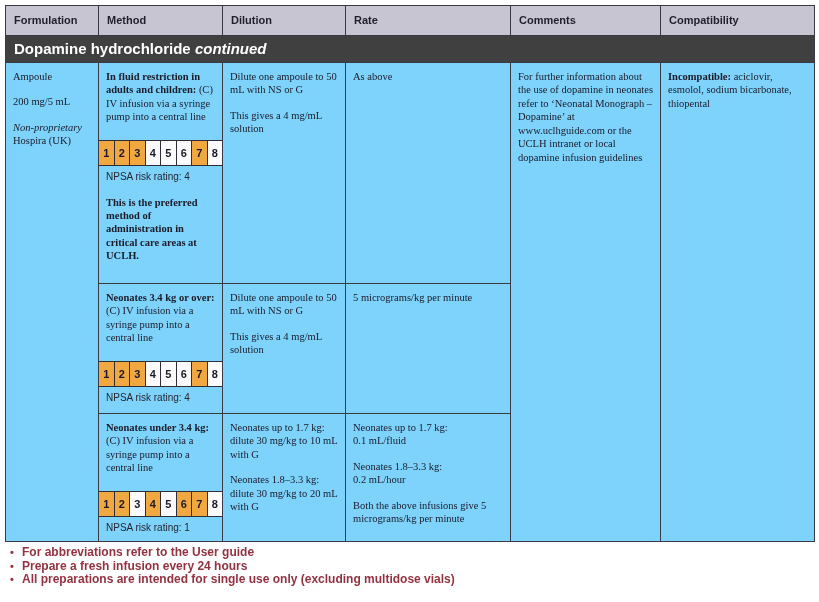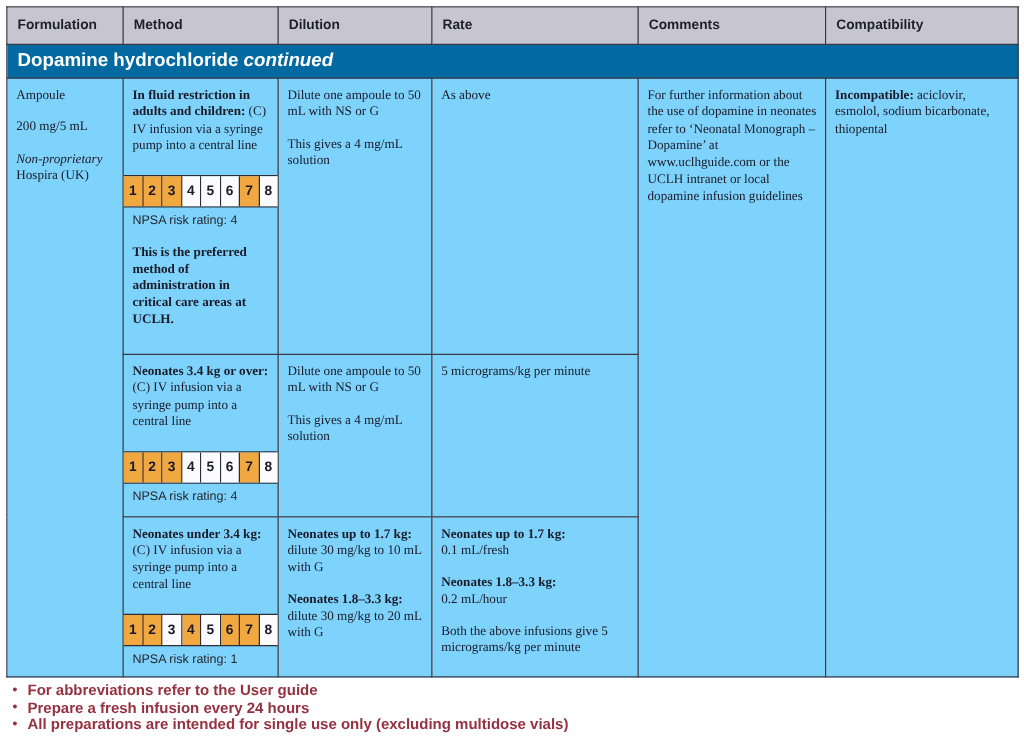--- a/index.html
+++ b/index.html
@@ -16,21 +16,21 @@
 
   
   th.colhead {
     background:#c8c5d2; color:#1f1f2b;
     font-family:"Liberation Sans", sans-serif; font-weight:bold; font-size:11px;
     text-align:left; padding:8px 8px 7px 8px; height:30px;
   }
 
   
   td.banner {
-    background:#0369a1; color:#ffffff; height:27px;
+    background:#404040; color:#ffffff; height:27px;
     font-family:"Liberation Sans", sans-serif; font-weight:bold; font-size:15px;
     padding:4px 8px 4px 8px; vertical-align:middle;
   }
   td.banner .cont { font-style:italic; }
 
   
   td.cell {
     background:#7dd3fc; color:#1a1a28;
     font-size:10.5px; line-height:1.28; padding:0;
   }
@@ -54,21 +54,21 @@
   }
   .scale-cell:last-child { border-right:none; }
   .scale-cell.on { background:#f2a840; }
 
   .npsa-label {
     font-family:"Liberation Sans", sans-serif; font-size:10px; color:#26262e;
     padding:5px 7px 0 7px;
   }
   .note { font-weight:bold; padding:12px 7px 0 7px; }
 
-  .hblock { font-weight:bold; display:block; }
+  .hblock { font-weight:normal; display:block; }
 
   
   .footnotes { position:absolute; left:8px; top:546px; width:805px; }
   .footnotes .fn {
     font-family:"Liberation Sans", sans-serif; font-size:12px; color:#94323f;
     line-height:13.5px; padding-left:14px; position:relative;font-weight:bold;
   }
   .footnotes .fn::before {
     content:"\2022"; position:absolute; left:2px; top:0; font-size:11px; color:#94323f;
   }
@@ -202,21 +202,21 @@
         <div class="npsa-label">NPSA risk rating: 1</div>
       </td>
       <td class="cell">
         <div class="pad">
           <p><span class="hblock">Neonates up to 1.7 kg:</span><span>dilute 30 mg/kg to 10 mL with G</span></p>
           <p><span class="hblock">Neonates 1.8–3.3 kg:</span><span>dilute 30 mg/kg to 20 mL with G</span></p>
         </div>
       </td>
       <td class="cell">
         <div class="pad">
-          <p><span class="hblock">Neonates up to 1.7 kg:</span><span>0.1 mL/fresh</span></p>
+          <p><span class="hblock">Neonates up to 1.7 kg:</span><span>0.1 mL/fluid</span></p>
           <p><span class="hblock">Neonates 1.8–3.3 kg:</span><span>0.2 mL/hour</span></p>
           <p>Both the above infusions give 5 micrograms/kg per minute</p>
         </div>
       </td>
     </tr>
   </tbody>
     </table>
 
   <div class="footnotes">
     <div class="fn">For abbreviations refer to the User guide</div>

